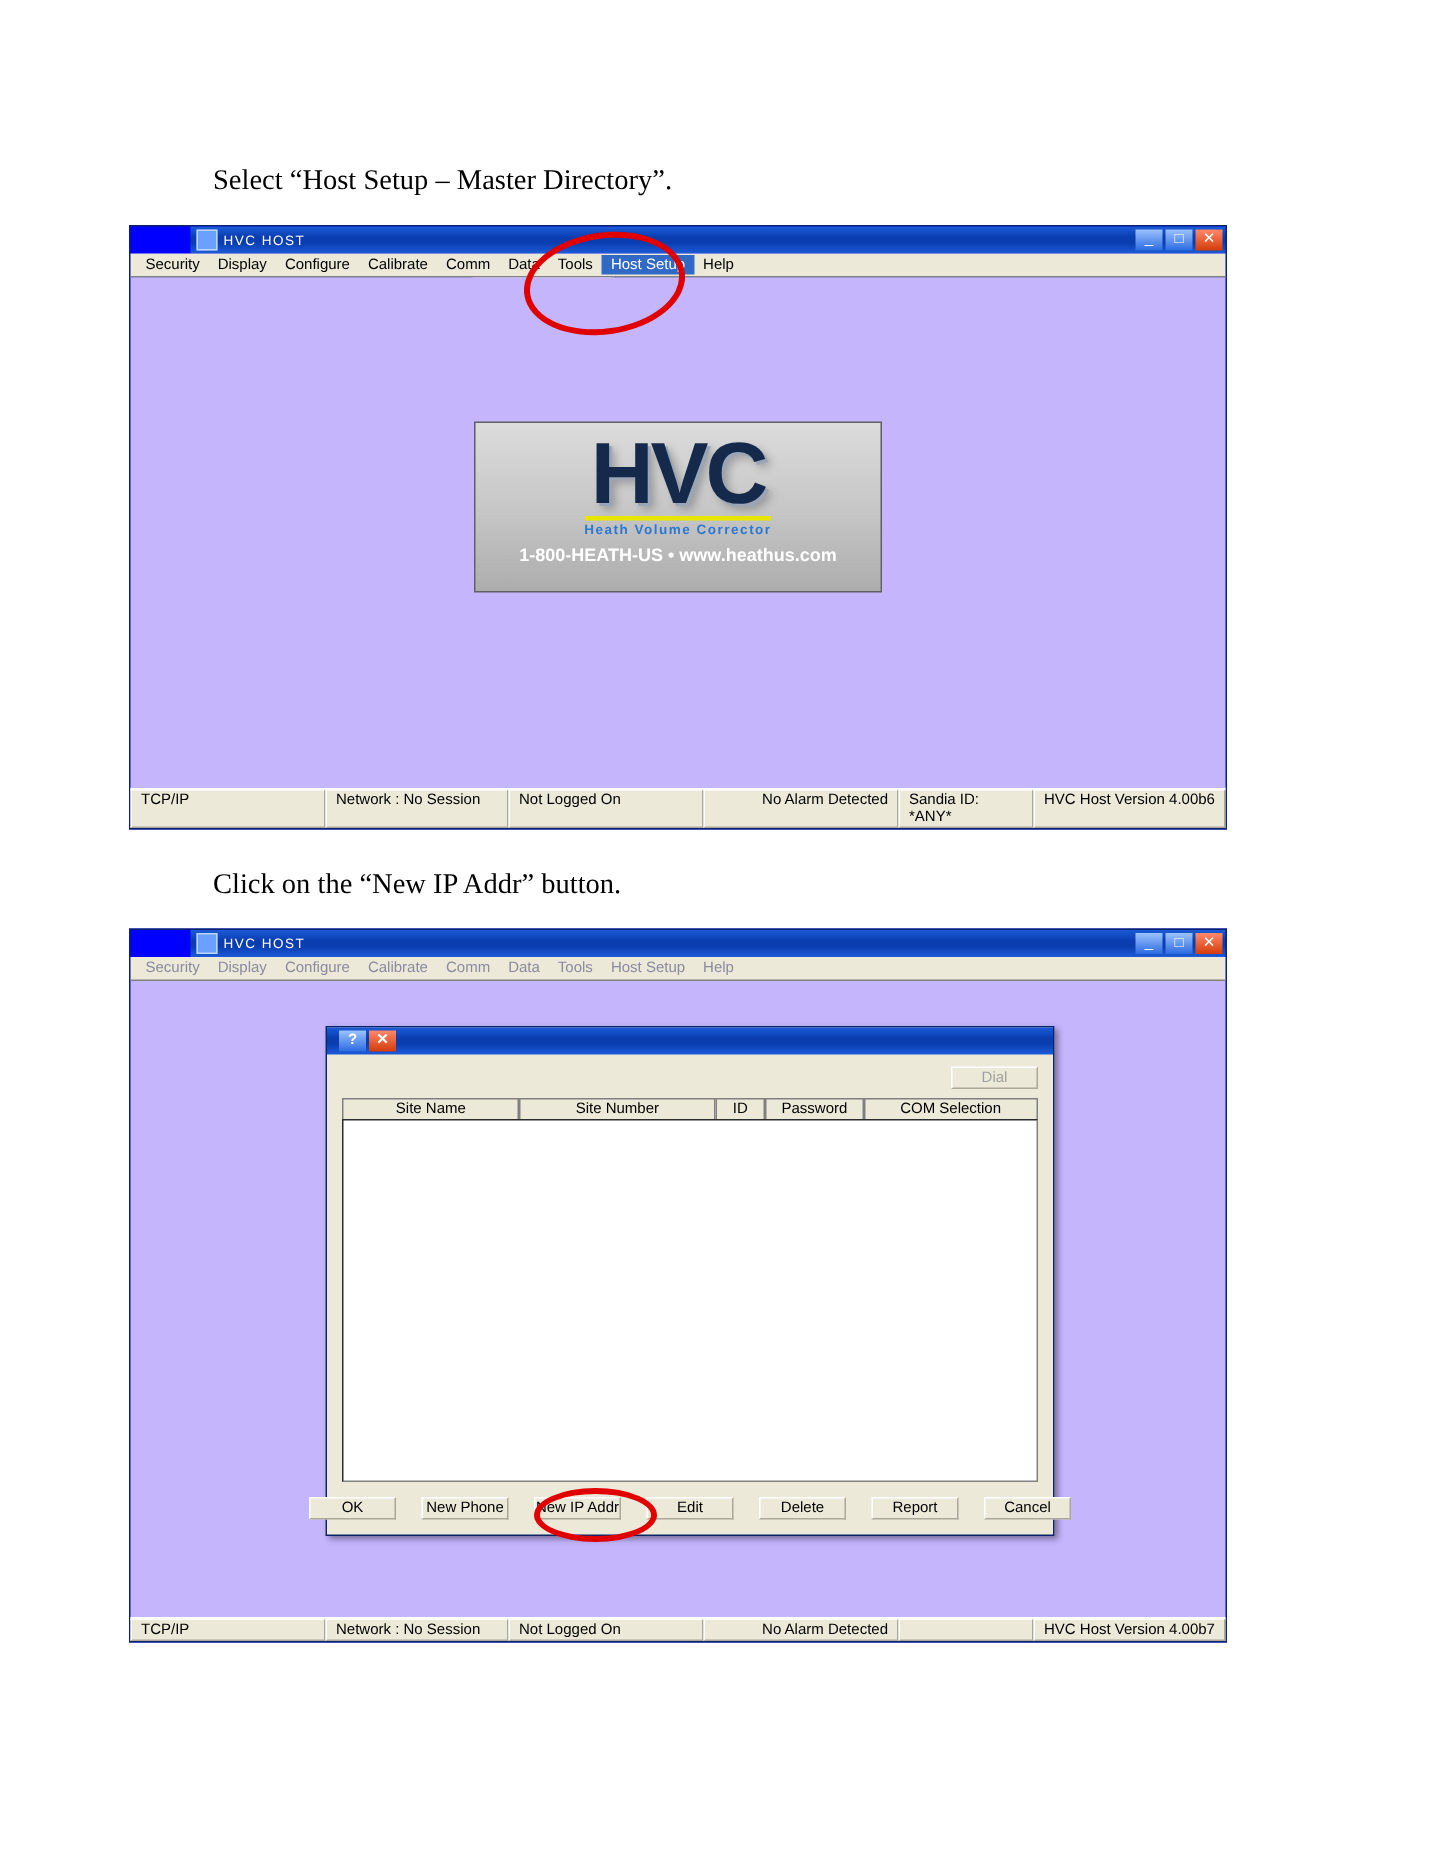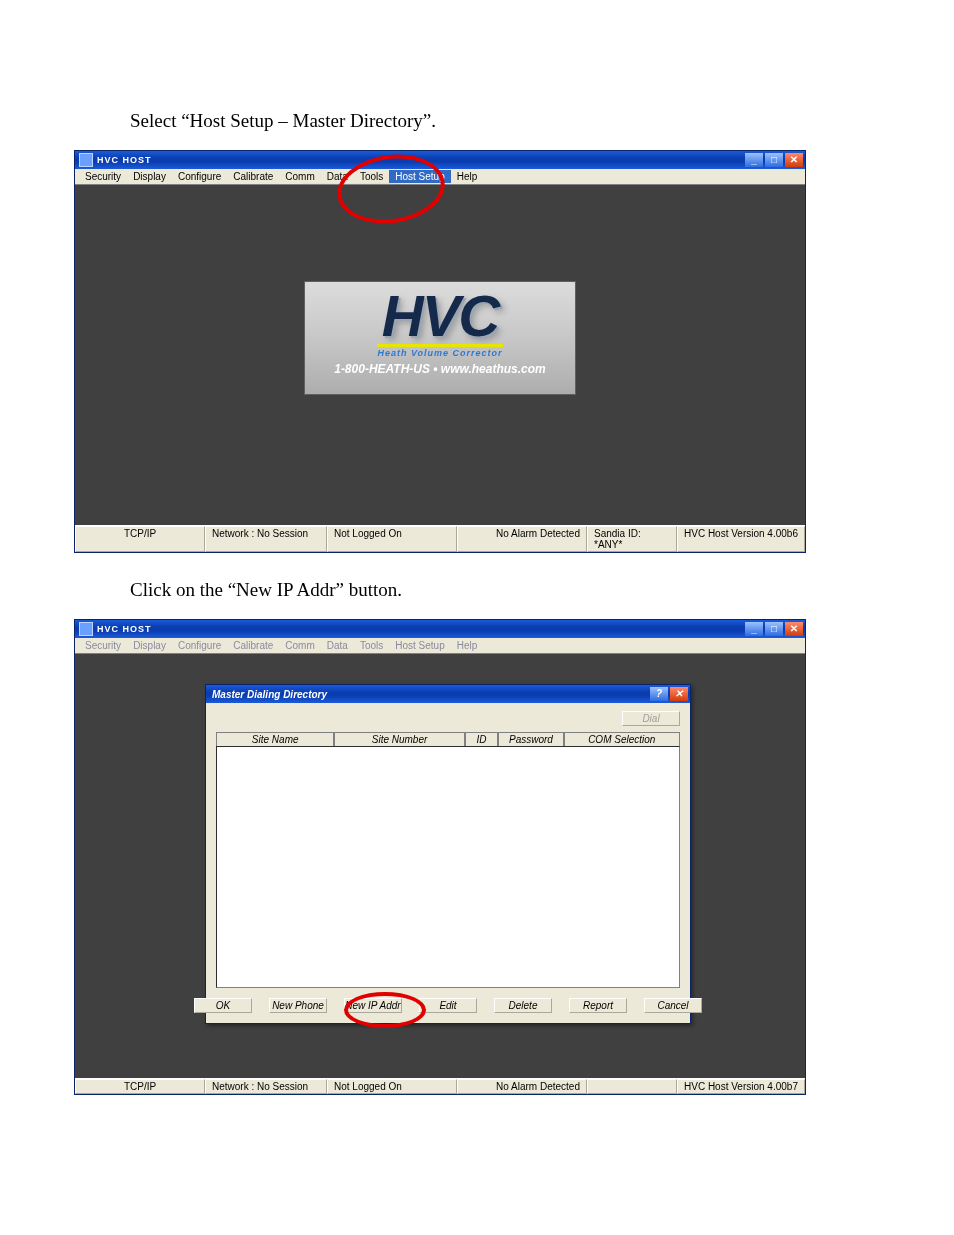--- a/index.html
+++ b/index.html
@@ -3,21 +3,21 @@
 <meta charset="utf-8">
 <style>
   body {
     margin: 0;
     background: #ffffff;
     font-family: "Times New Roman", serif;
     color: #000;
     width: 954px;
   }
   .page {
-    padding: 110px 60px 60px 24px;
+    padding: 110px 60px 60px 36px;
   }
   .instruction {
     font-size: 19px;
     margin: 0 0 18px 106px;
   }
   .app-window {
     width: 730px;
     margin: 0 0 26px 50px;
     border: 1px solid #0a246a;
     background: #0000fe;
@@ -27,21 +27,22 @@
     position: relative;
   }
   .titlebar {
     height: 18px;
     background: linear-gradient(180deg,#1c5bd8 0%,#0a3db0 40%,#0a3db0 60%,#1c5bd8 100%);
     color: #fff;
     display: flex;
     align-items: center;
     padding: 0 2px 0 4px;
     font-size: 10px;
-    font-weight: bold;
+    font-weight: normal;
+    margin-left: 40px;
   }
   .titlebar .appicon {
     width: 12px; height: 12px; margin-right: 4px;
     background: #6aa0ff;
     border: 1px solid #bcd4ff;
     display: inline-block;
   }
   .titlebar .titletext { flex: 1; letter-spacing: 1px; font-size: 9px;}
   .win-btn {
     width: 18px; height: 14px; margin-left: 2px;
@@ -82,24 +83,23 @@
   .dropdown .dditem {
     padding: 2px 10px 2px 8px;
     font-size: 10px;
     cursor: default;
   }
   .dropdown .dditem.highlight {
     background: #316ac5;
     color: #fff;
   }
   .client-area {
-    background: #404040;
+    background: #c4b5fd;
     height: 340px;
     position: relative;
-    font-style: italic;
   }
   .client-area.tall { height: 424px; }
   .splash {
     position: absolute;
     left: 50%; top: 45%;
     transform: translate(-50%,-50%);
     width: 270px;
     height: 112px;
     background: linear-gradient(180deg,#dcdcdc 0%, #c7c7c7 50%, #adadad 100%);
     border: 1px solid #606060;
@@ -140,21 +140,21 @@
     border-top: 1px solid #fff;
     font-size: 10px;
   }
   .statuscell {
     border: 1px solid #aca899;
     border-top-color: #fff;
     border-left-color: #fff;
     padding: 1px 6px;
     box-sizing: border-box;
   }
-  .sc1 { width: 130px; text-align: center; }
+  .sc1 { width: 130px; }
   .sc2 { width: 122px; }
   .sc3 { width: 130px; }
   .sc4 { width: 130px; text-align: right; }
   .sc5 { width: 90px; }
   .sc6 { flex:1; text-align: left; }
   .red-ellipse1 {
     position: absolute;
     left: 262px; top: 4px;
     width: 100px; height: 60px;
     border: 4px solid #e00000;
@@ -314,21 +314,20 @@
       <span class="menuitem">Comm</span>
       <span class="menuitem">Data</span>
       <span class="menuitem">Tools</span>
       <span class="menuitem">Host Setup</span>
       <span class="menuitem">Help</span>
     </div>
     <div class="client-area tall">
 
       <div class="dialog-overlay">
         <div class="dialog-title">
-          <span class="titletext">Master Dialing Directory</span>
           <span class="help-btn">?</span>
           <span class="win-btn win-close">✕</span>
         </div>
         <div class="dialog-body">
           <div class="dial-row">
             <span class="btn disabled">Dial</span>
           </div>
           <div class="headers">
             <span class="colh sn">Site Name</span>
             <span class="colh snu">Site Number</span>

